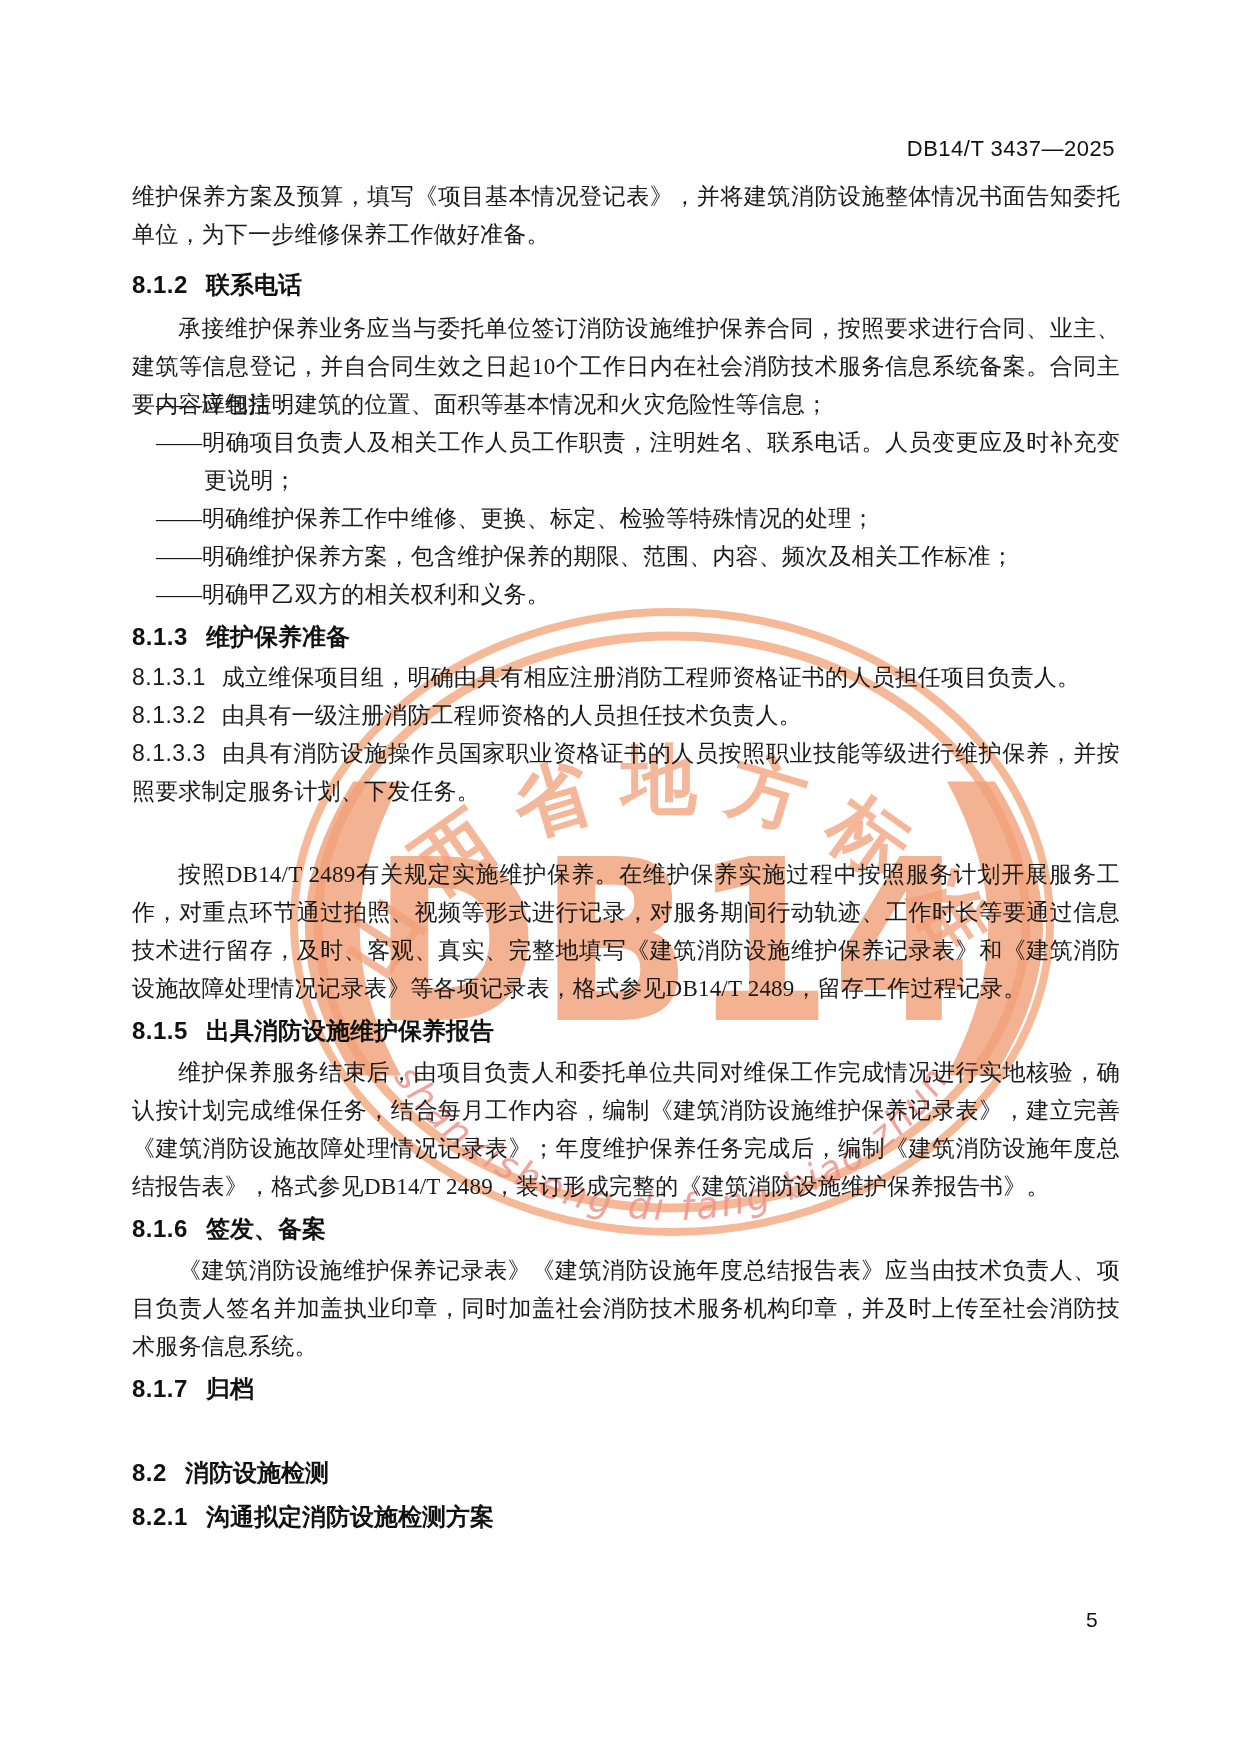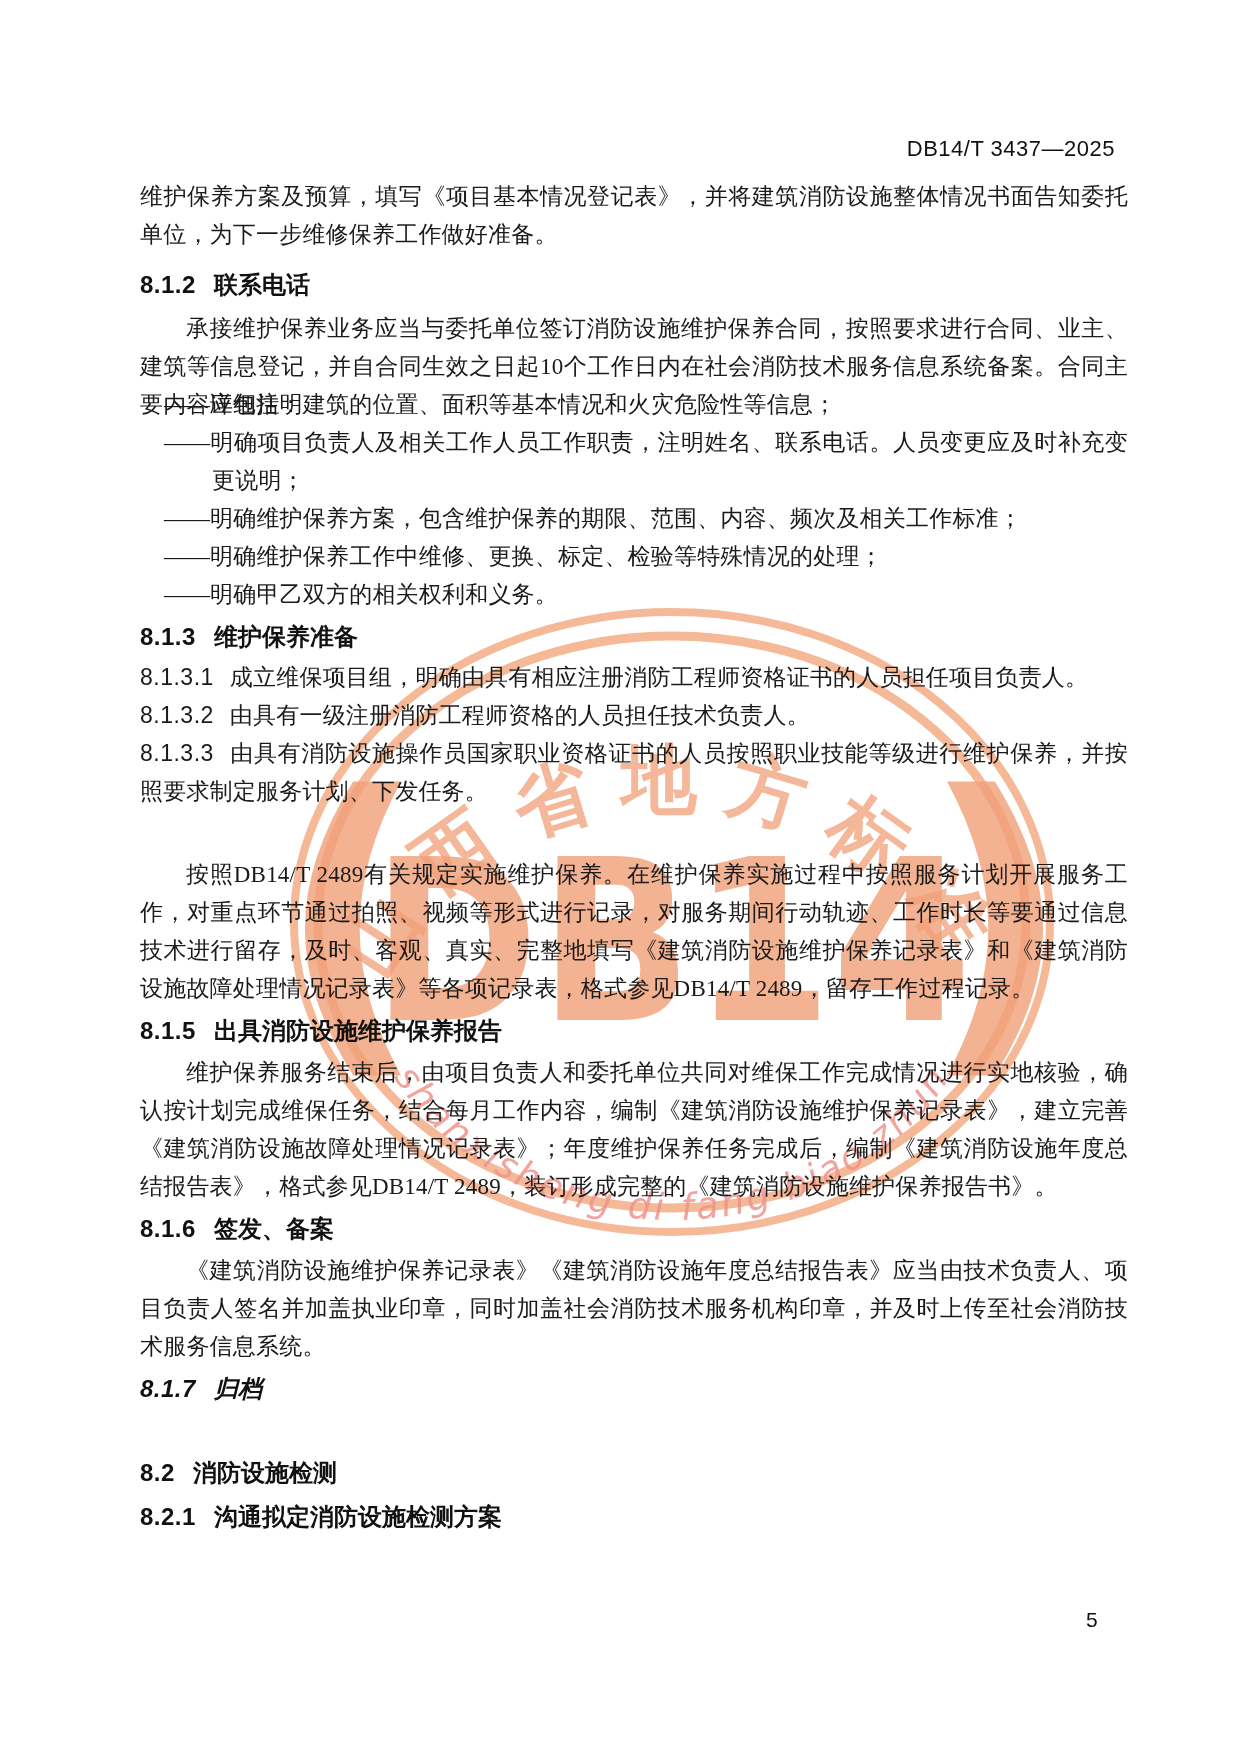--- a/index.html
+++ b/index.html
@@ -15,21 +15,21 @@
     position:absolute;top:136px;right:126px;z-index:2;
     font-family:"Liberation Sans","DejaVu Sans",sans-serif;
     font-size:22px;font-weight:400;letter-spacing:.5px;color:#111;
   }
   .page-number{
     position:absolute;top:1608px;left:1086px;z-index:2;
     font-family:"Liberation Sans","DejaVu Sans",sans-serif;
     font-size:21px;color:#111;
   }
   
-  #content{position:absolute;left:12px;top:0;width:1009px;height:1754px;z-index:1;}
+  #content{position:absolute;left:4px;top:0;width:1009px;height:1754px;z-index:1;}
   .block{position:absolute;left:128px;width:988px;}
   .para{
     margin:0;font-size:23px;line-height:38px;text-align:justify;
     letter-spacing:.2px;
   }
   .para.indent{text-indent:46px;}
   .heading{
     margin:0;font-family:"Liberation Sans","DejaVu Sans",sans-serif;
     font-size:24px;font-weight:700;line-height:34px;color:#111;
   }
@@ -69,31 +69,31 @@
 
 <div class="doc-header">DB14/T 3437—2025</div>
 
 <div id="content">
     <p class="block para" style="top: 178px;">维护保养方案及预算，填写《项目基本情况登记表》，并将建筑消防设施整体情况书面告知委托单位，为下一步维修保养工作做好准备。</p>
     <h3 class="block heading" style="top: 268px;"><span class="hnum">8.1.2</span><span>联系电话</span></h3>
     <p class="block para indent" style="top: 310px;">承接维护保养业务应当与委托单位签订消防设施维护保养合同，按照要求进行合同、业主、建筑等信息登记，并自合同生效之日起10个工作日内在社会消防技术服务信息系统备案。合同主要内容应包括：</p>
     <div class="block list" style="top: 386px;">
       <p class="li"><span class="dash">——</span>详细注明建筑的位置、面积等基本情况和火灾危险性等信息；</p>
       <p class="li"><span class="dash">——</span>明确项目负责人及相关工作人员工作职责，注明姓名、联系电话。人员变更应及时补充变更说明；</p>
+      <p class="li"><span class="dash">——</span>明确维护保养工作中维修、更换、标定、检验等特殊情况的处理；</p>
       <p class="li"><span class="dash">——</span>明确维护保养方案，包含维护保养的期限、范围、内容、频次及相关工作标准；</p>
-      <p class="li"><span class="dash">——</span>明确维护保养工作中维修、更换、标定、检验等特殊情况的处理；</p>
       <p class="li"><span class="dash">——</span>明确甲乙双方的相关权利和义务。</p>
     </div>
     <h3 class="block heading" style="top: 620px;"><span class="hnum">8.1.3</span><span>维护保养准备</span></h3>
     <p class="block clause" style="top: 658px;"><span class="cnum">8.1.3.1</span><span>成立维保项目组，明确由具有相应注册消防工程师资格证书的人员担任项目负责人。</span></p>
     <p class="block clause" style="top: 696px;"><span class="cnum">8.1.3.2</span><span>由具有一级注册消防工程师资格的人员担任技术负责人。</span></p>
     <p class="block clause" style="top: 734px;"><span class="cnum">8.1.3.3</span><span>由具有消防设施操作员国家职业资格证书的人员按照职业技能等级进行维护保养，并按照要求制定服务计划、下发任务。</span></p>
     <p class="block para indent" style="top: 856px;">按照DB14/T 2489有关规定实施维护保养。在维护保养实施过程中按照服务计划开展服务工作，对重点环节通过拍照、视频等形式进行记录，对服务期间行动轨迹、工作时长等要通过信息技术进行留存，及时、客观、真实、完整地填写《建筑消防设施维护保养记录表》和《建筑消防设施故障处理情况记录表》等各项记录表，格式参见DB14/T 2489，留存工作过程记录。</p>
     <h3 class="block heading" style="top: 1014px;"><span class="hnum">8.1.5</span><span>出具消防设施维护保养报告</span></h3>
     <p class="block para indent" style="top: 1054px;">维护保养服务结束后，由项目负责人和委托单位共同对维保工作完成情况进行实地核验，确认按计划完成维保任务，结合每月工作内容，编制《建筑消防设施维护保养记录表》，建立完善《建筑消防设施故障处理情况记录表》；年度维护保养任务完成后，编制《建筑消防设施年度总结报告表》，格式参见DB14/T 2489，装订形成完整的《建筑消防设施维护保养报告书》。</p>
     <h3 class="block heading" style="top: 1212px;"><span class="hnum">8.1.6</span><span>签发、备案</span></h3>
     <p class="block para indent" style="top: 1252px;">《建筑消防设施维护保养记录表》《建筑消防设施年度总结报告表》应当由技术负责人、项目负责人签名并加盖执业印章，同时加盖社会消防技术服务机构印章，并及时上传至社会消防技术服务信息系统。</p>
-    <h3 class="block heading" style="top: 1372px; font-style: italic;"><span class="hnum">8.1.7</span><span>归档</span></h3>
+    <h3 class="block heading" style="top: 1372px;"><span class="hnum">8.1.7</span><span>归档</span></h3>
     <h3 class="block heading" style="top: 1456px;"><span class="hnum">8.2</span><span>消防设施检测</span></h3>
     <h3 class="block heading" style="top: 1500px;"><span class="hnum">8.2.1</span><span>沟通拟定消防设施检测方案</span></h3>
   </div>
 
 <div class="page-number">5</div>
 
 </body></html>

